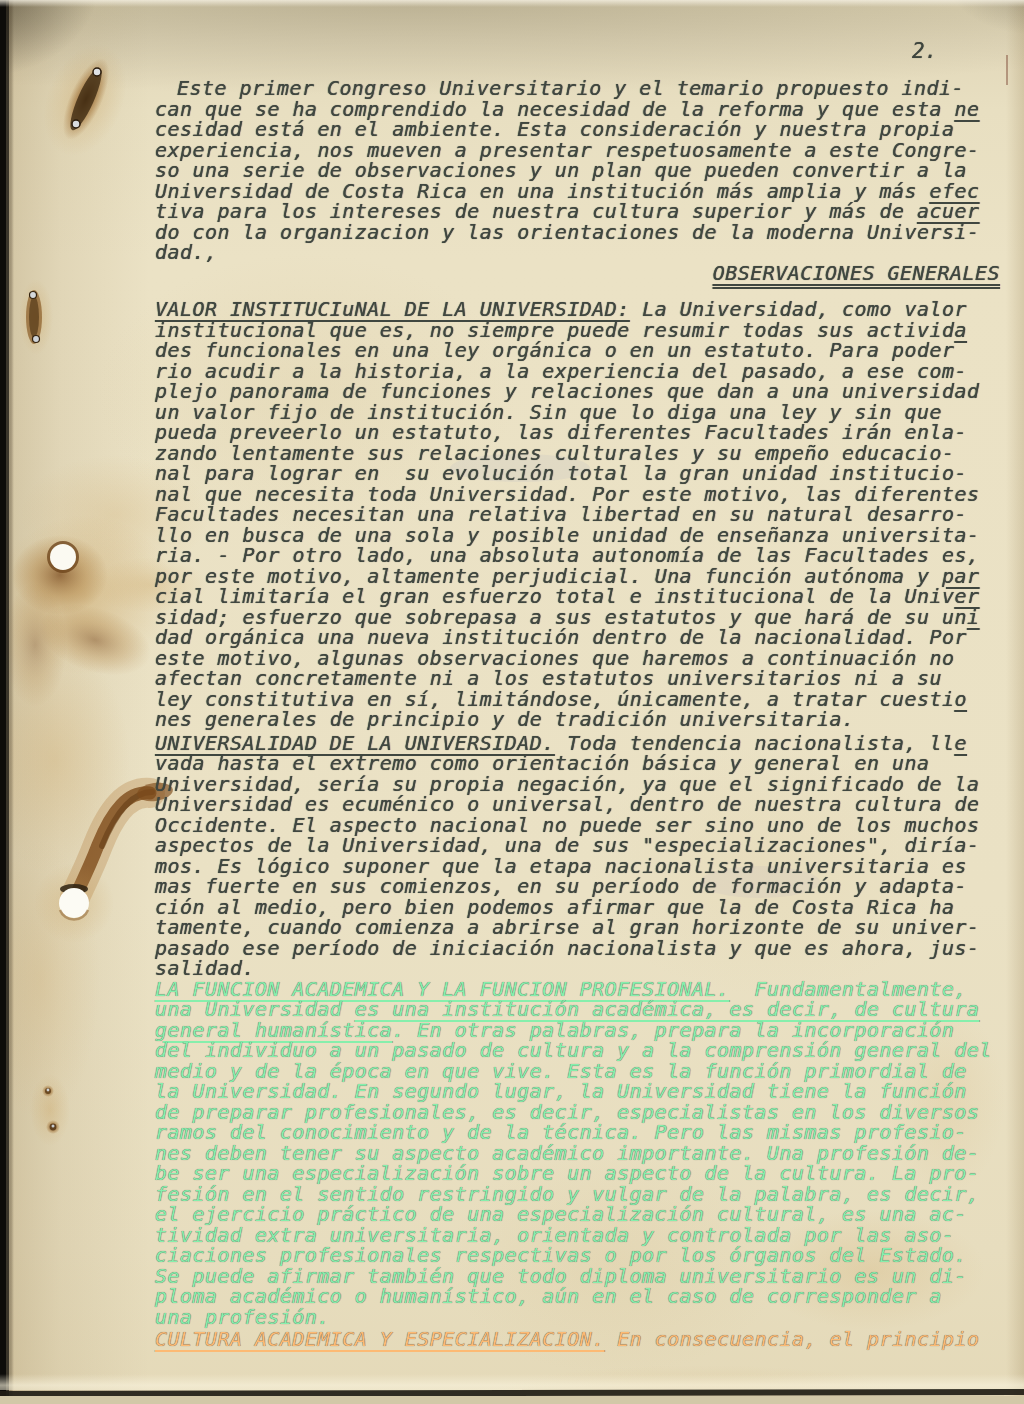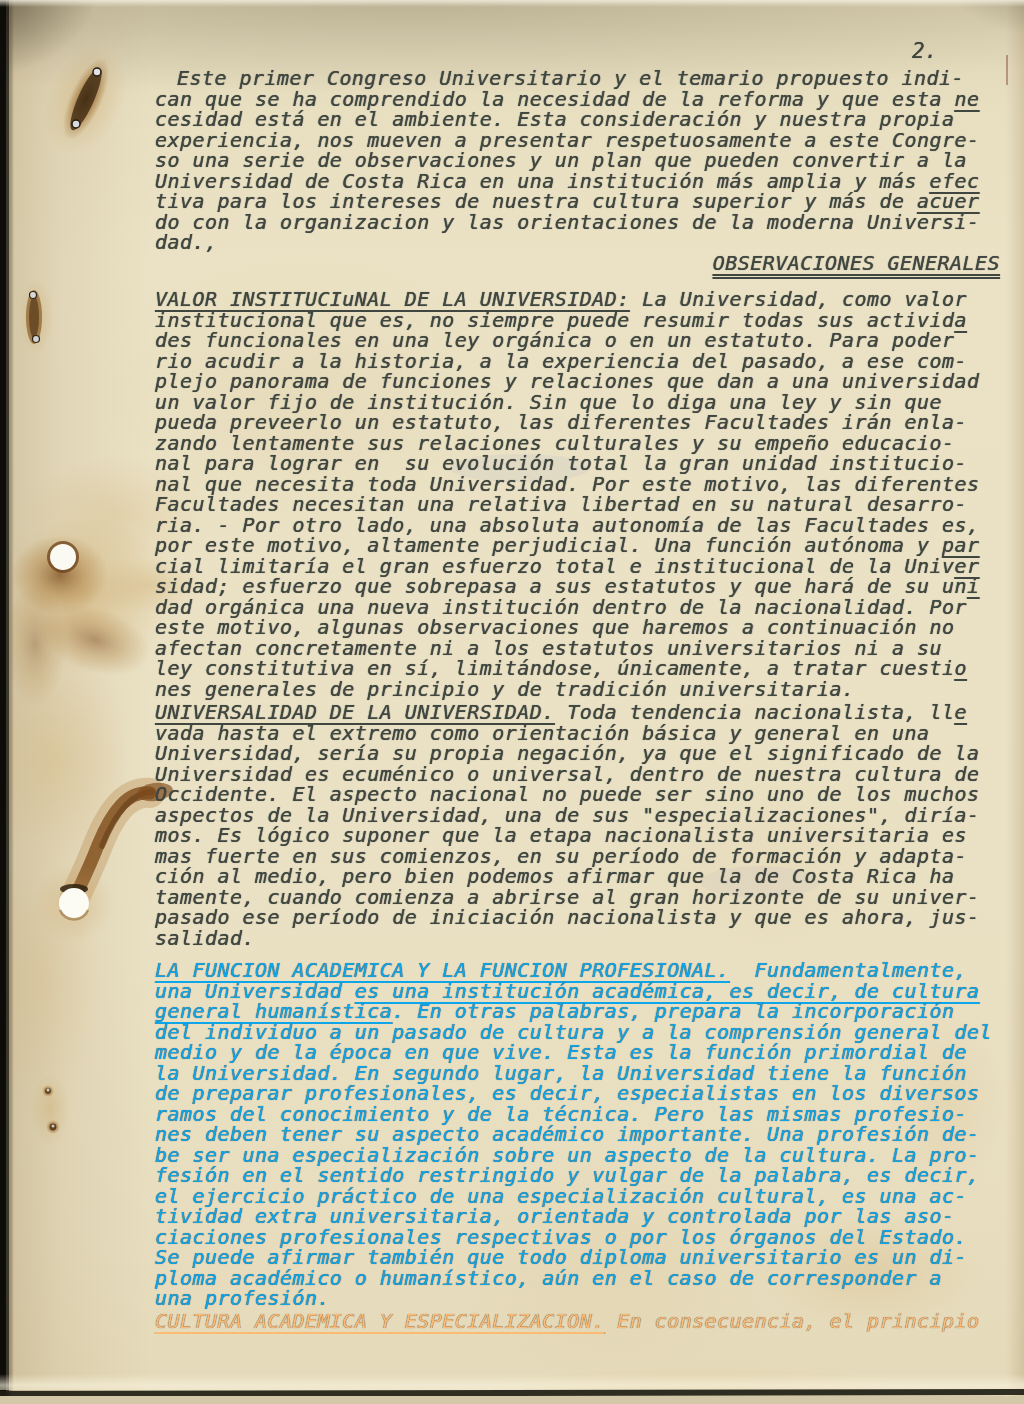--- a/index.html
+++ b/index.html
@@ -18,33 +18,33 @@
       linear-gradient(180deg, #dcd2b2 0px, #e2d8ba 40px, #e8dfc1 110px, #ebe2c5 260px, #eae1c4 900px, #e7ddbe 1250px, #e4d9b8 1404px);
   }
   .edge-left{position:absolute;left:0;top:0;width:14px;height:100%;
     background:linear-gradient(90deg,#0d0c09 0 6px, rgba(22,19,13,.8) 6px 9px, rgba(70,58,38,.35) 9px 11px, transparent);}
   .fold-strip{position:absolute;left:0;top:1374px;width:100%;height:16px;
     background:linear-gradient(180deg, transparent, rgba(248,242,220,.65) 70%, rgba(248,242,220,.5));}
   .bottom-line{position:absolute;left:0;top:1390px;width:100%;height:6px;background:#201d15;opacity:.92;transform:rotate(-0.12deg);}
   .bottom-strip{position:absolute;left:0;top:1396px;width:100%;height:8px;background:#d2c8a7;}
   .top-light{position:absolute;left:0;top:0;width:100%;height:7px;background:linear-gradient(180deg, rgba(246,241,227,.8), transparent);}
   .stains{position:absolute;inset:0;pointer-events:none;}
-  .doc{position:absolute;left:155px;top:68px;width:845px;
+  .doc{position:absolute;left:155px;top:78px;width:845px;
        font-size:20px;line-height:20.5px;font-style:italic;letter-spacing:.45px;
        color:#404740;
        text-shadow:0 0 .7px rgba(52,58,50,.9), .8px 0 .6px rgba(112,70,132,.20), -.8px 0 .6px rgba(58,112,70,.22);}
   .line{white-space:pre;height:20.5px;}
   .line.indent{padding-left:22px;}
   .doc u{text-decoration-line:underline;text-decoration-thickness:2px;text-underline-offset:4px;}
   .block.h{text-align:right;}
   .hu{text-decoration-line:underline;text-decoration-style:double;text-underline-offset:4px;}
   .b-obs{margin-top:0;}
   .b-valor{margin-top:16px;}
   .b-univ{margin-top:3px;}
-  .b-func{margin-top:12px;color:#0ea5e9;font-style:italic;}
+  .b-func{color:#86efac;font-style:italic;}
   .b-cult{margin-top:2px;color:#fdba74;}
   .page-number{position:absolute;left:912px;top:40px;font-size:21px;line-height:22px;font-style:italic;
        color:#3e453e;text-shadow:0 0 .7px rgba(52,58,50,.9);font-family:"DejaVu Sans Mono",monospace;}
 </style>
 </head>
 <body>
 
 <div class="screen">
   <div class="paper"></div>
 
@@ -148,20 +148,21 @@
         <div class="line">institucional que es, no siempre puede resumir todas sus activid<u>a</u></div>
         <div class="line">des funcionales en una ley orgánica o en un estatuto. Para poder</div>
         <div class="line">rio acudir a la historia, a la experiencia del pasado, a ese com-</div>
         <div class="line">plejo panorama de funciones y relaciones que dan a una universidad</div>
         <div class="line">un valor fijo de institución. Sin que lo diga una ley y sin que</div>
         <div class="line">pueda preveerlo un estatuto, las diferentes Facultades irán enla-</div>
         <div class="line">zando lentamente sus relaciones culturales y su empeño educacio-</div>
         <div class="line">nal para lograr en  su evolución total la gran unidad institucio-</div>
         <div class="line">nal que necesita toda Universidad. Por este motivo, las diferentes</div>
         <div class="line">Facultades necesitan una relativa libertad en su natural desarro-</div>
+        <div class="line">llo en busca de una sola y posible unidad de enseñanza universita-</div>
         <div class="line">ria. - Por otro lado, una absoluta autonomía de las Facultades es,</div>
         <div class="line">por este motivo, altamente perjudicial. Una función autónoma y <u>par</u></div>
         <div class="line">cial limitaría el gran esfuerzo total e institucional de la Univ<u>er</u></div>
         <div class="line">sidad; esfuerzo que sobrepasa a sus estatutos y que hará de su un<u>i</u></div>
         <div class="line">dad orgánica una nueva institución dentro de la nacionalidad. Por</div>
         <div class="line">este motivo, algunas observaciones que haremos a continuación no</div>
         <div class="line">afectan concretamente ni a los estatutos universitarios ni a su</div>
         <div class="line">ley constitutiva en sí, limitándose, únicamente, a tratar cuesti<u>o</u></div>
         <div class="line">nes generales de principio y de tradición universitaria.</div>
       </div>

